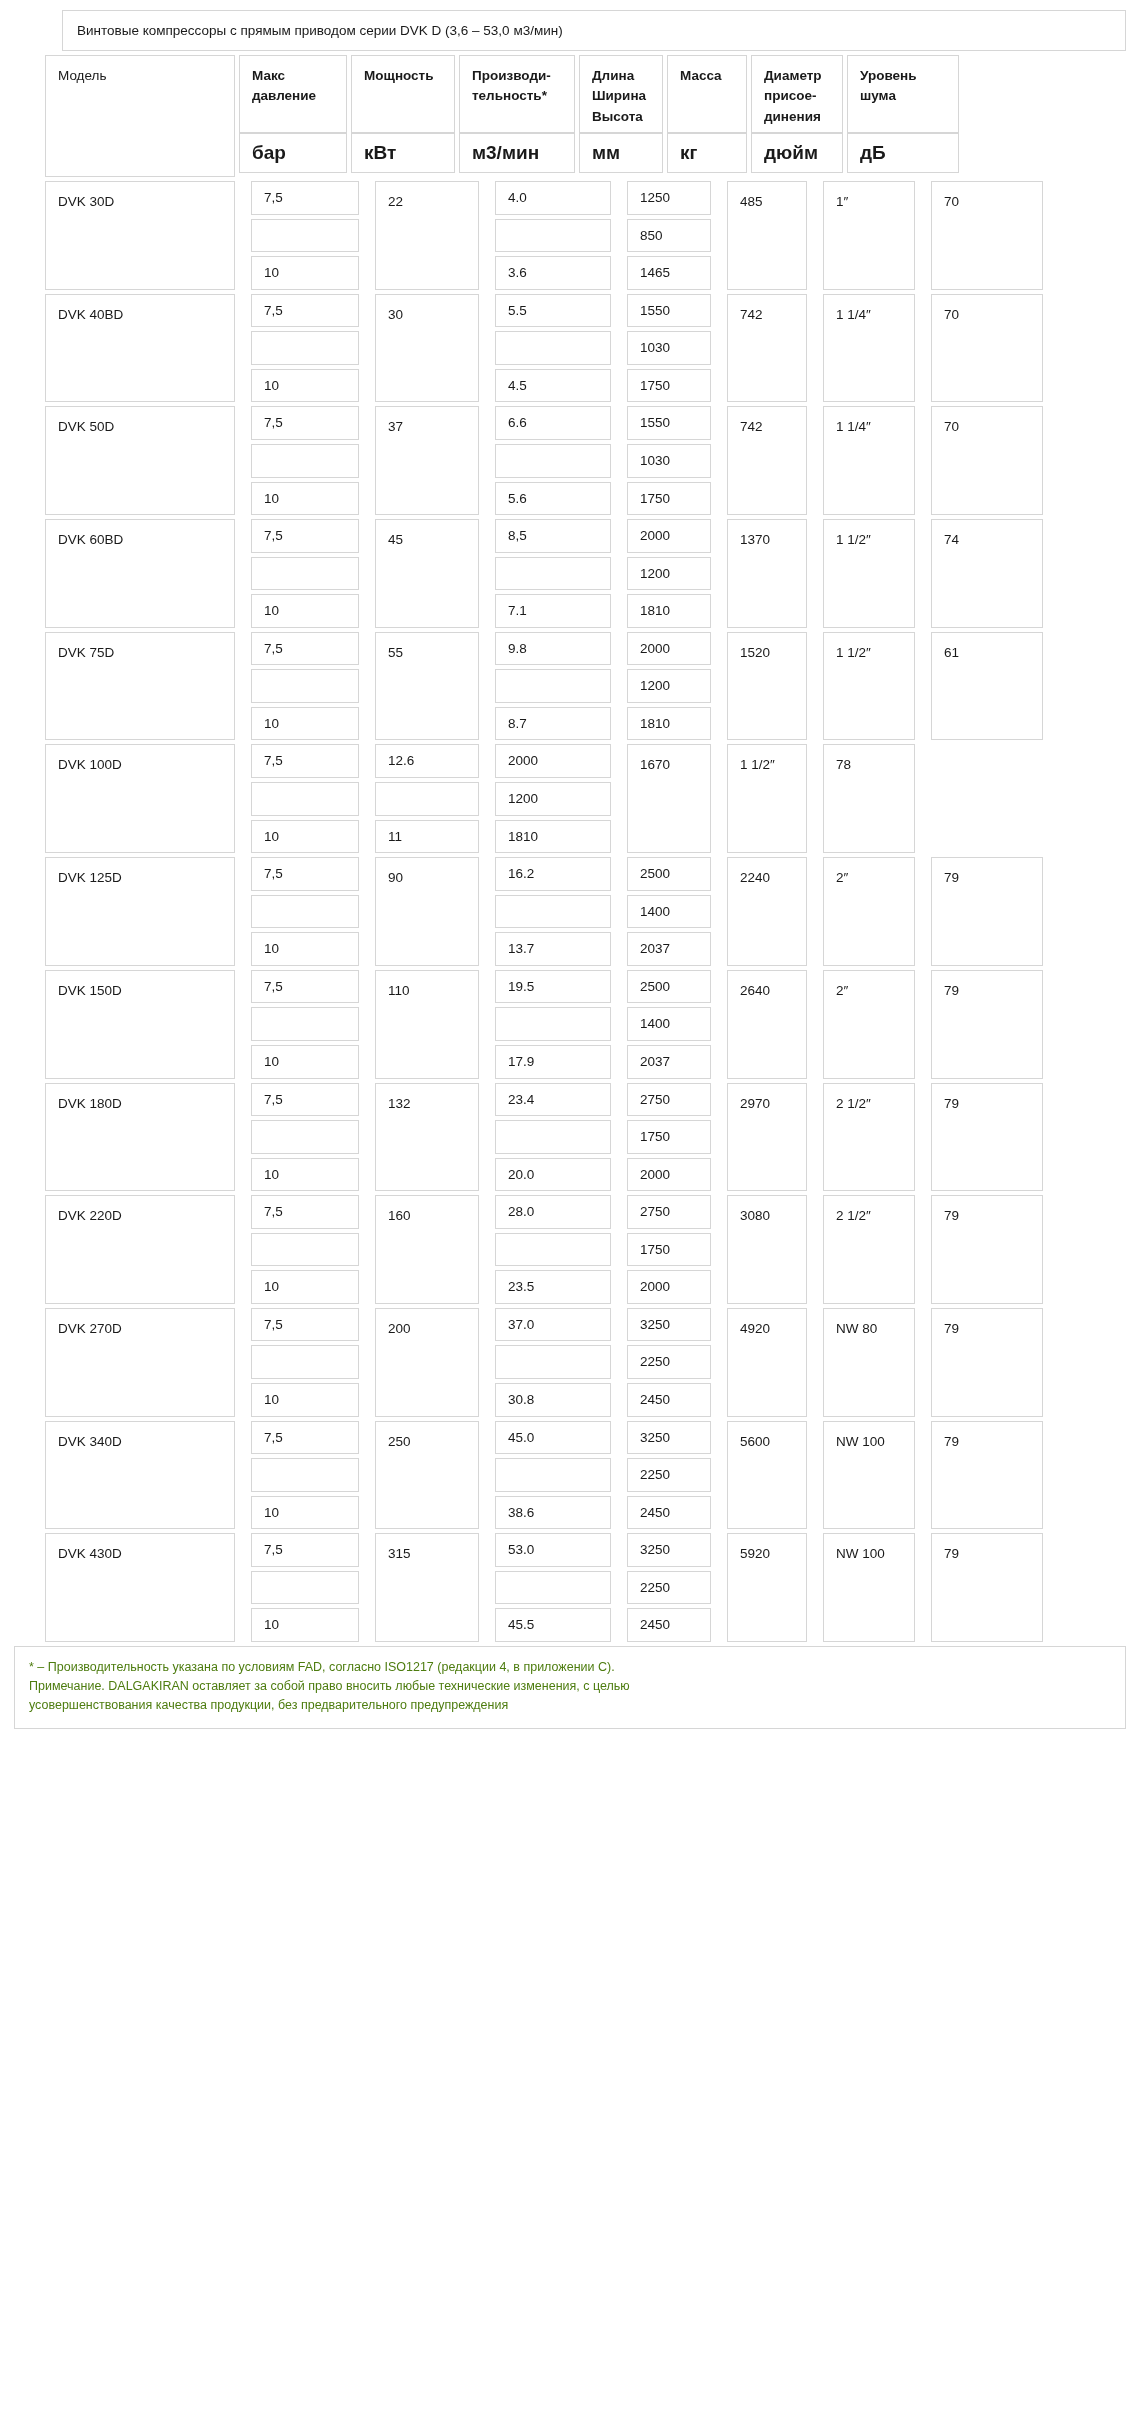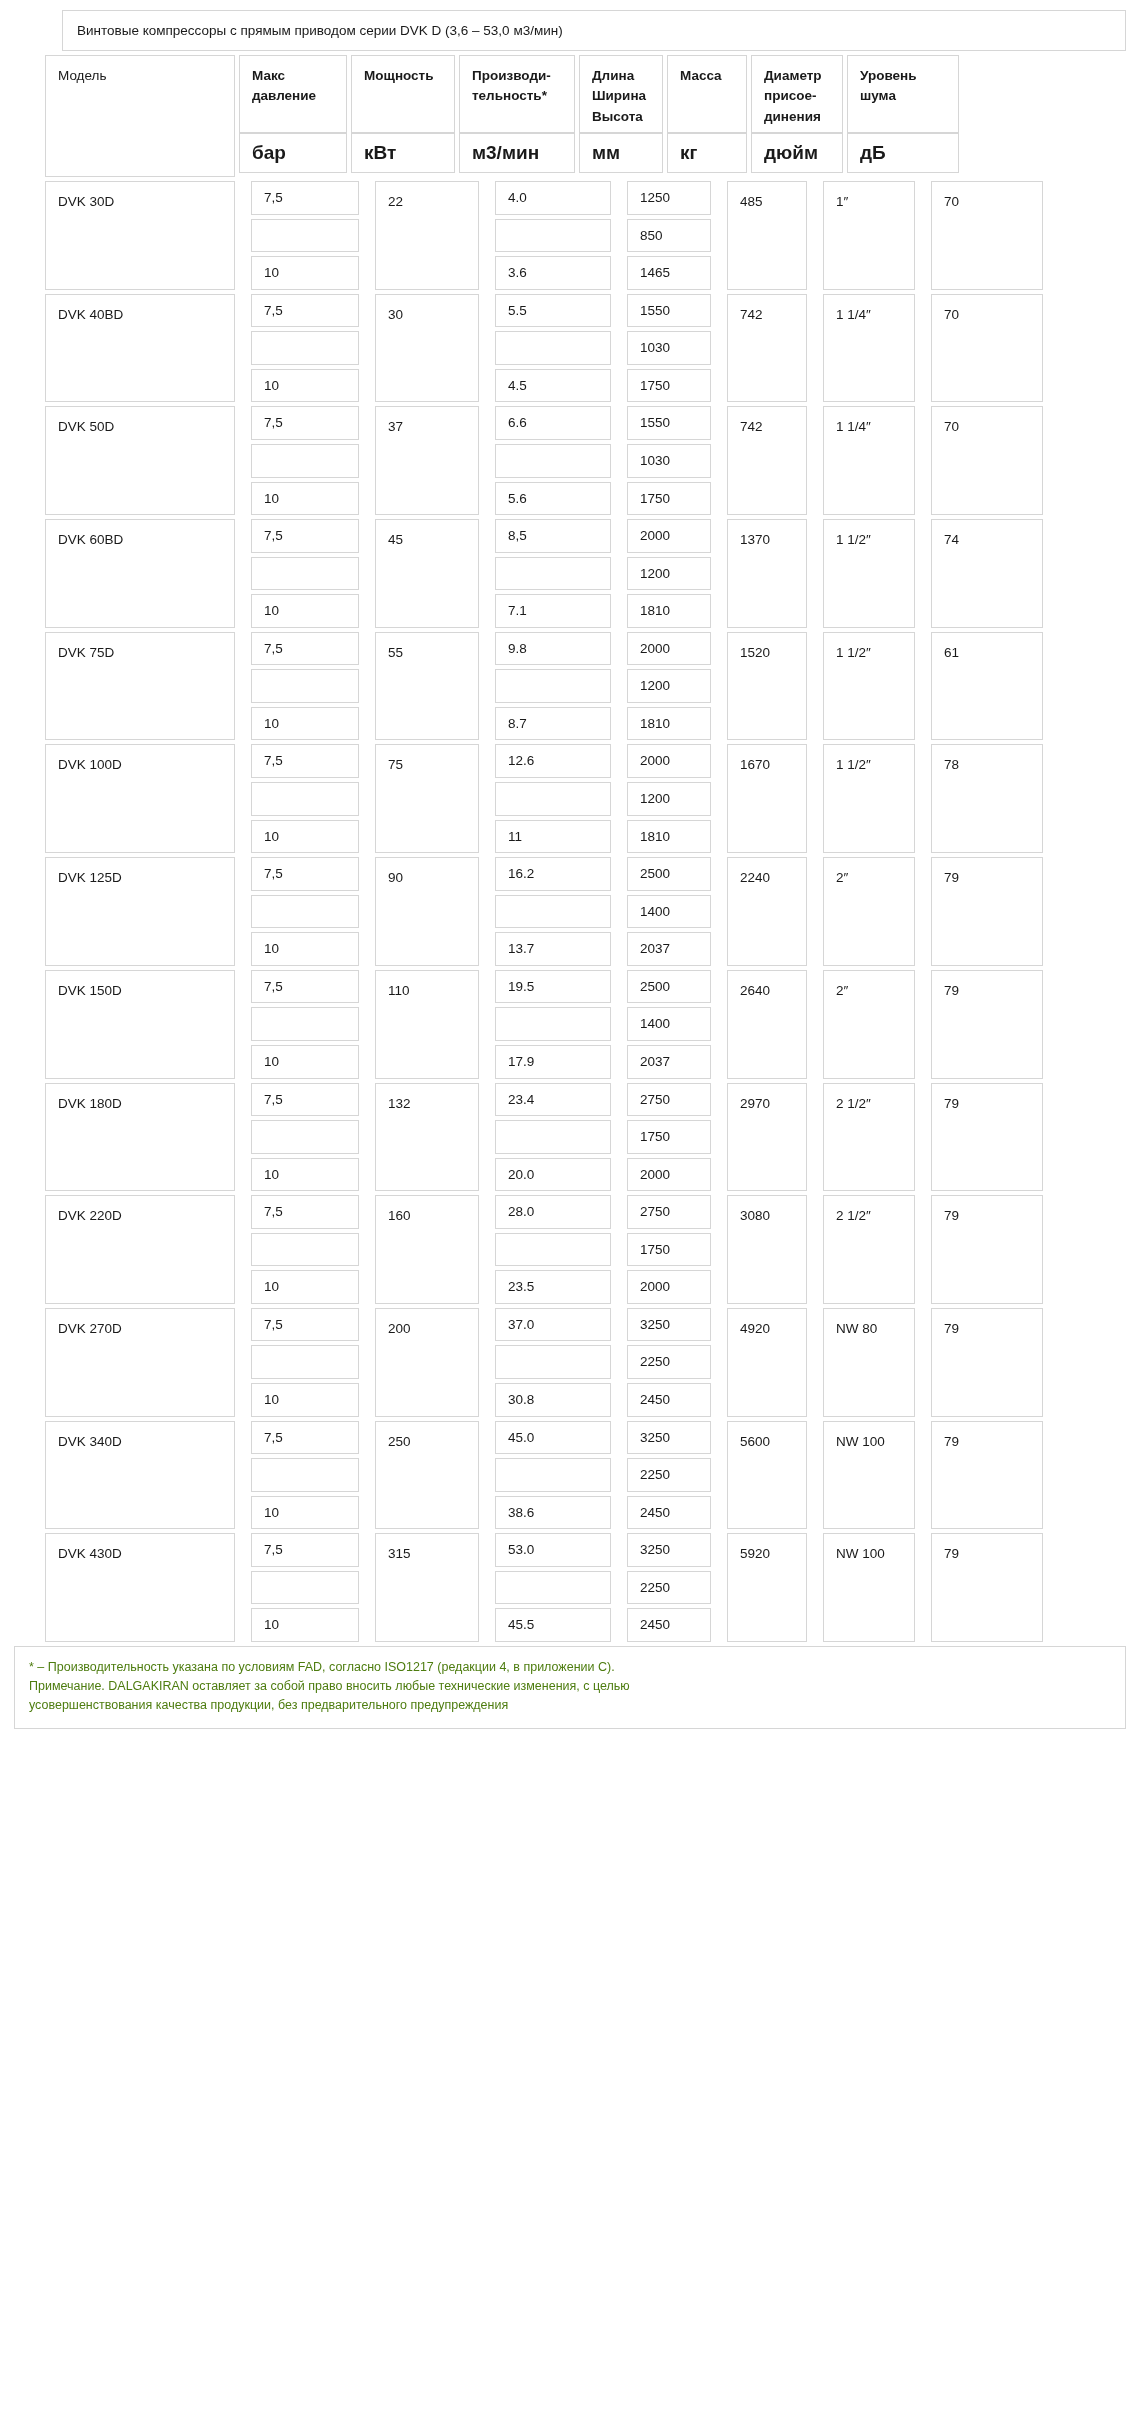--- a/index.html
+++ b/index.html
@@ -310,21 +310,20 @@
           <div class="tallcell">1 1/2″</div>
           <div class="tallcell">61</div>
         </div>
         <div class="dblock">
           <div class="tallcell">DVK 100D</div>
           <div class="rowset">
             <div class="cell">7,5</div>
             <div class="cell"></div>
             <div class="cell">10</div>
           </div>
-          <div class="tallcell">75</div>
           <div class="rowset">
             <div class="cell">12.6</div>
             <div class="cell"></div>
             <div class="cell">11</div>
           </div>
           <div class="rowset">
             <div class="cell">2000</div>
             <div class="cell">1200</div>
             <div class="cell">1810</div>
           </div>

